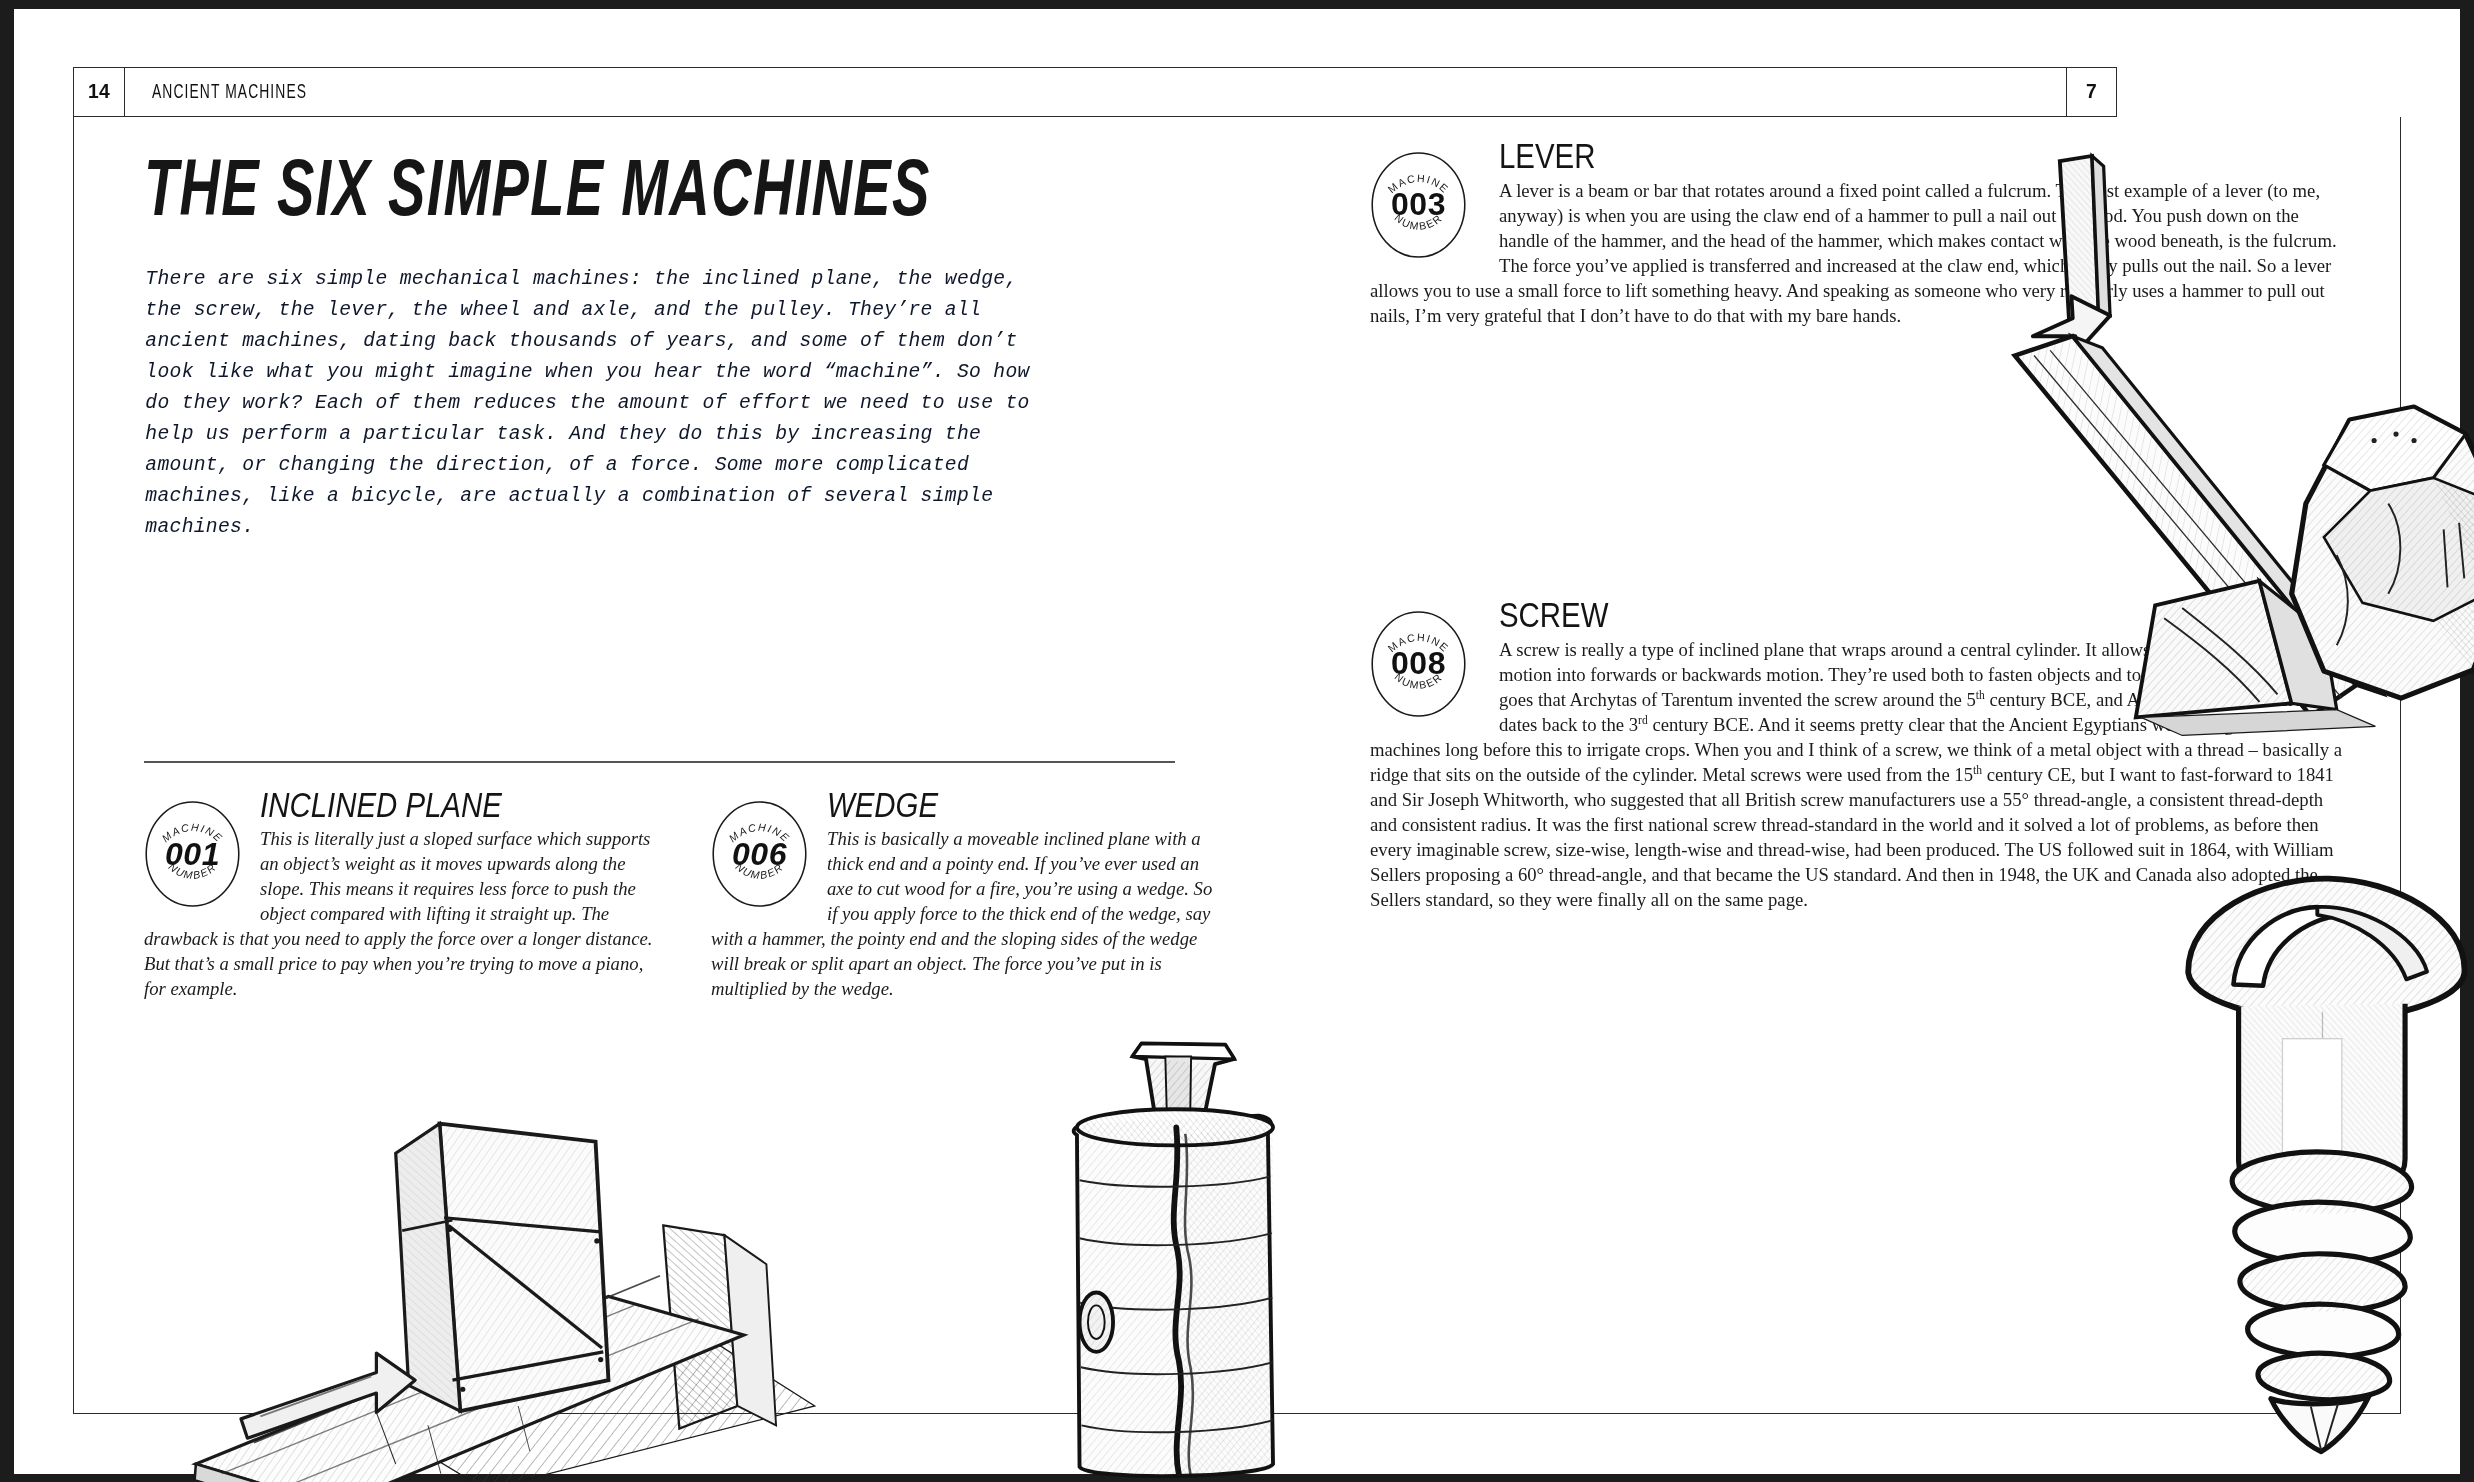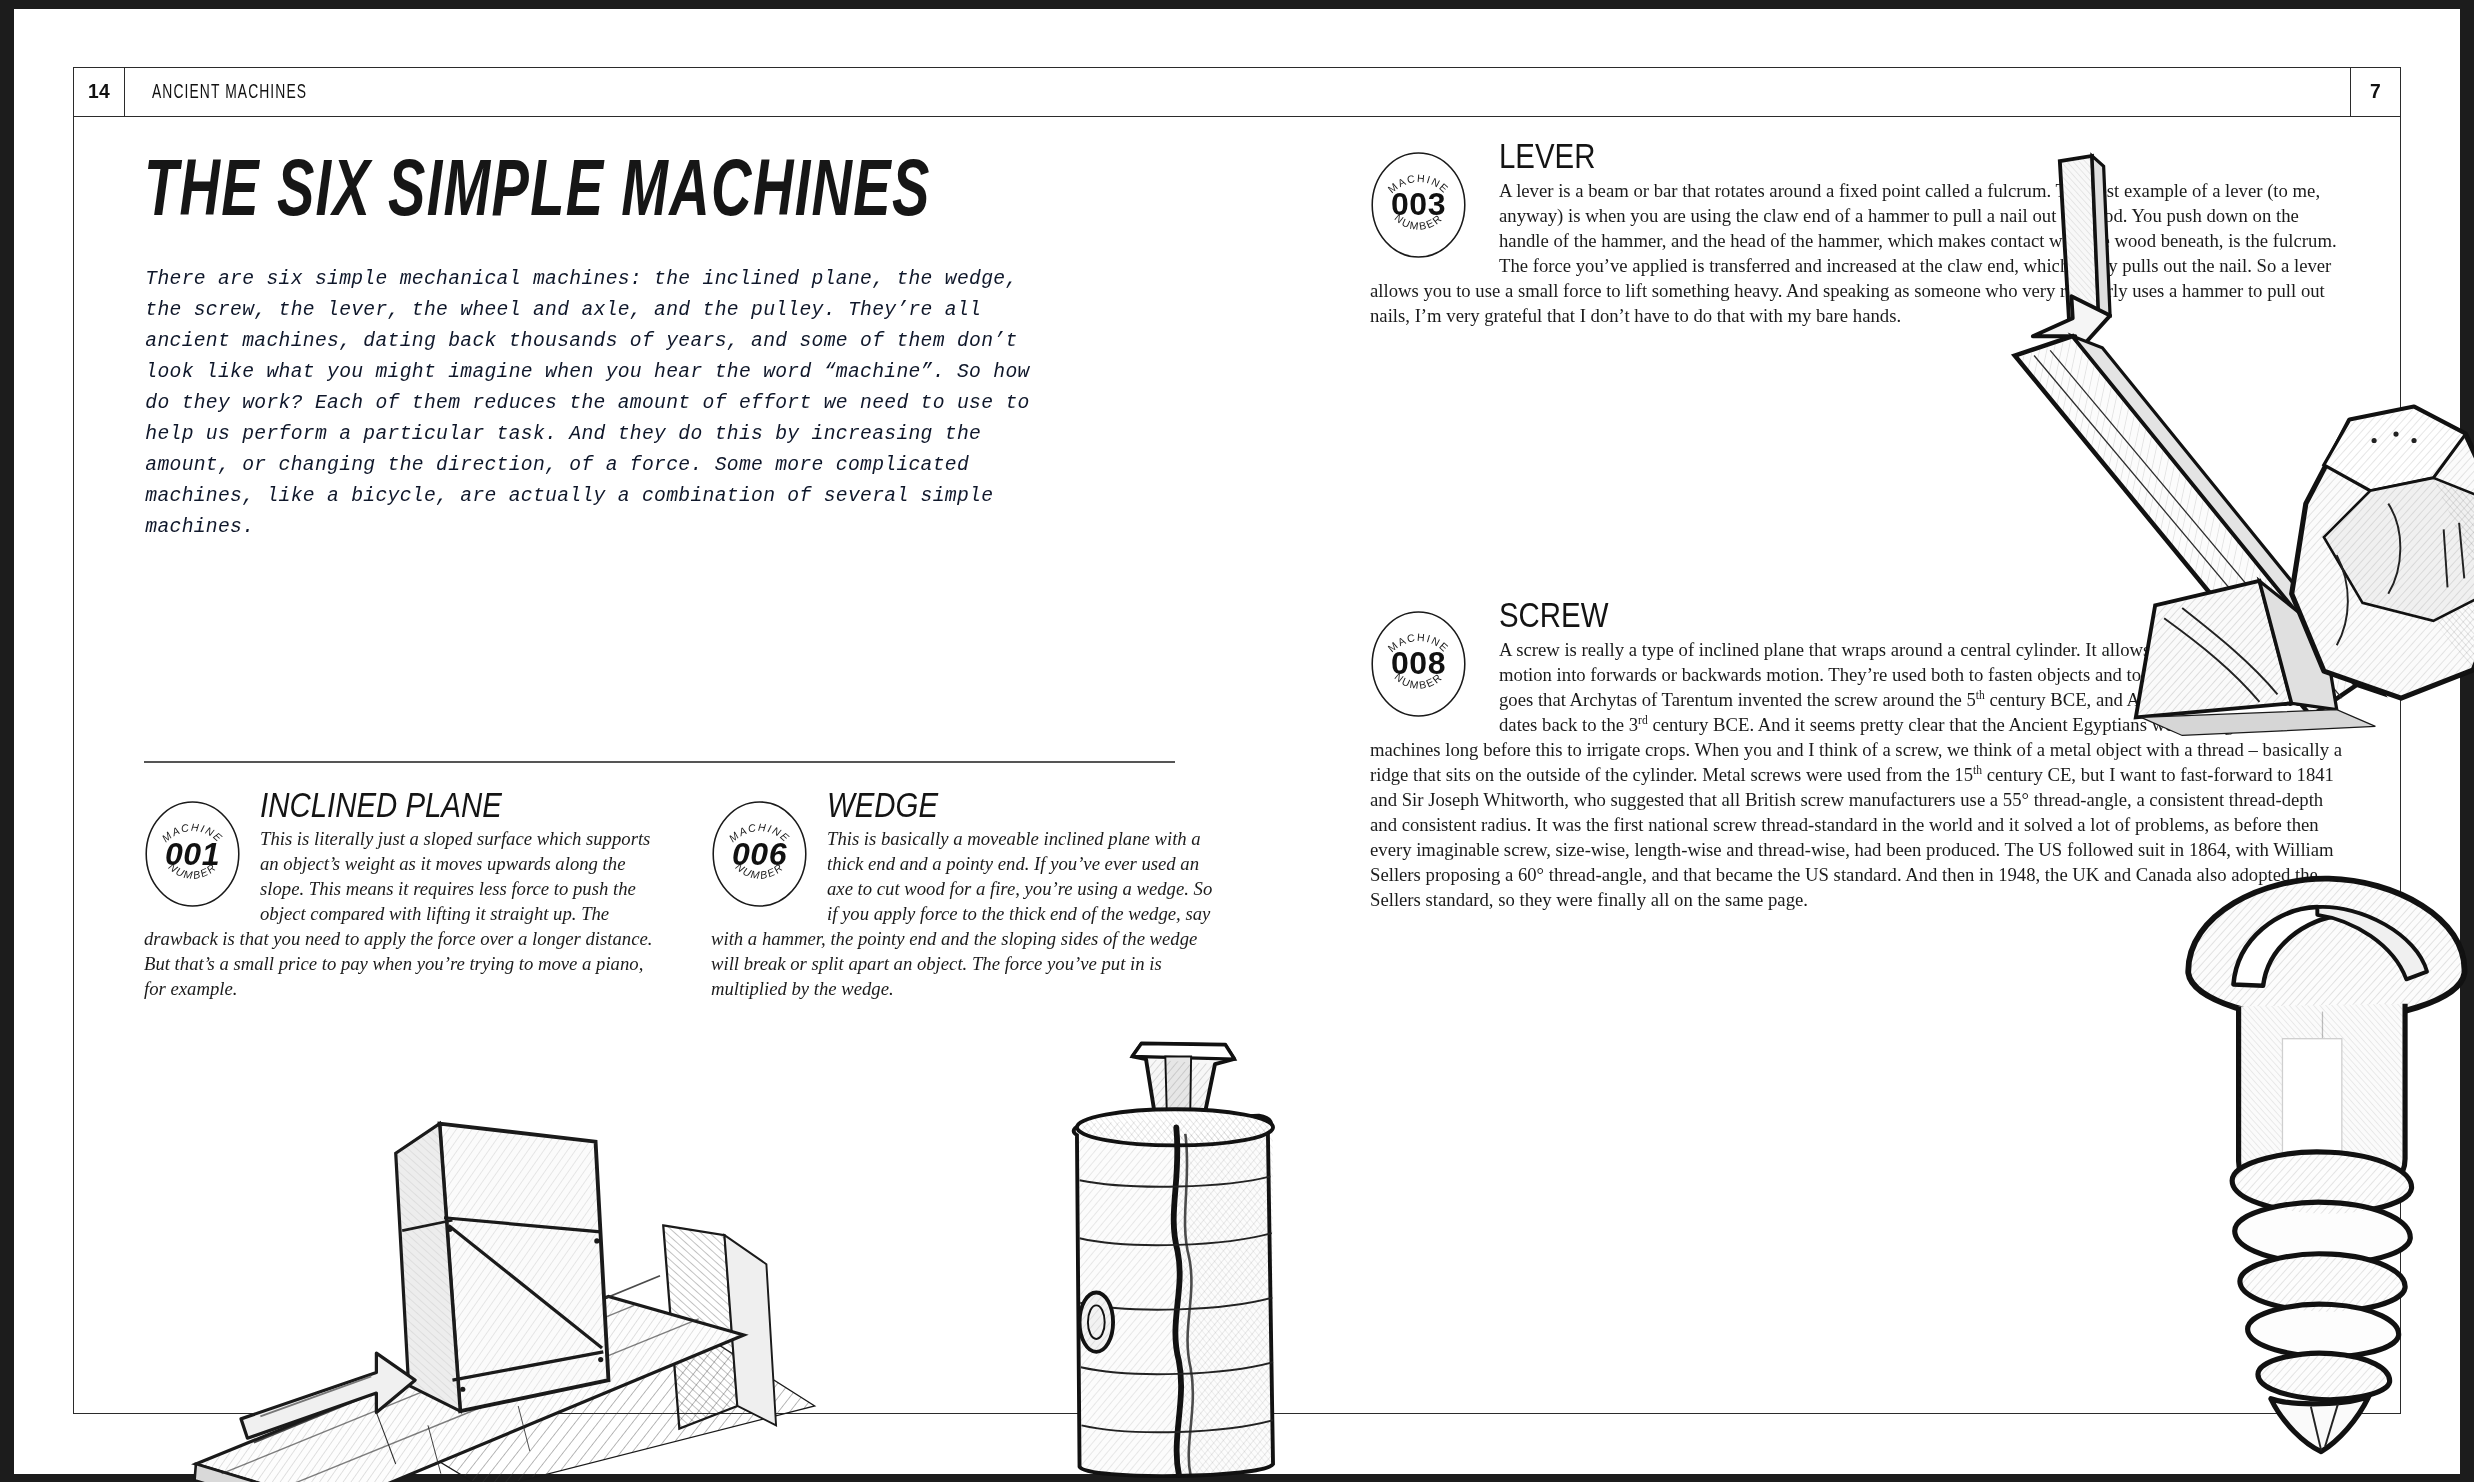--- a/index.html
+++ b/index.html
@@ -10,21 +10,21 @@
     overflow:hidden;
   }
   .spread{
     position:absolute;left:14px;top:9px;
     width:2446px;height:1465px;
     background:#ffffff;
     box-sizing:border-box;
   }
   
   .header{
-    position:absolute;left:59px;top:58px;width:2328px;height:50px;
+    position:absolute;left:59px;top:58px;width:2044px;height:50px;
     border:1.3px solid #2b2b2b;box-sizing:border-box;display:flex;
   }
   .hcell{display:flex;align-items:center;box-sizing:border-box;}
   .hcell.pg{width:50px;justify-content:center;}
   .hcell.pg-r{width:50px;justify-content:center;border-left:1.3px solid #2b2b2b;}
   .hcell.chap{flex:0 0 490px;border-left:1.3px solid #2b2b2b;padding-left:22px;}
   .hcell.run{flex:1 1 auto;border-left:1.3px solid #2b2b2b;padding-left:27px;}
   .pgnum{
     font-family:"Liberation Sans", sans-serif;
     font-weight:bold;font-size:19.3px;color:#111;letter-spacing:0.3px;

